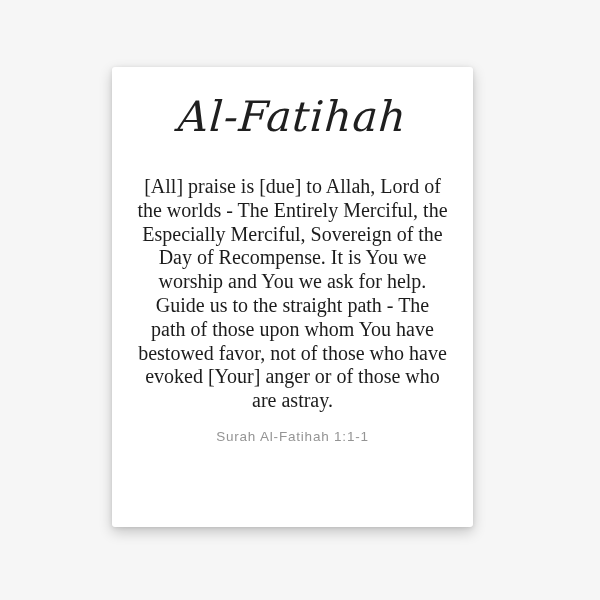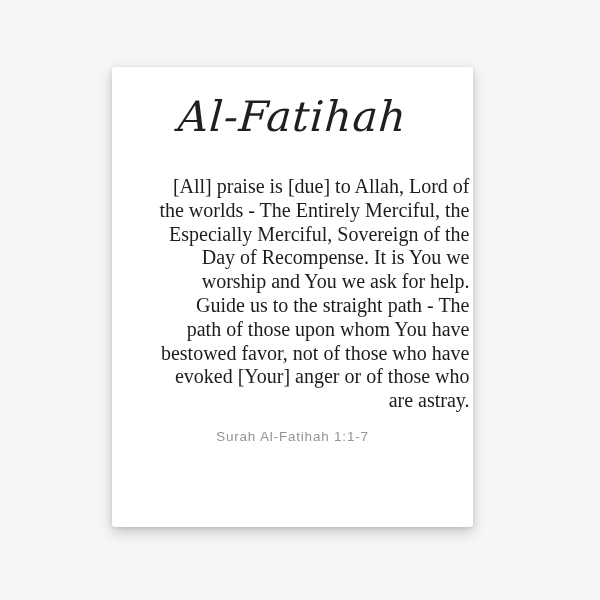--- a/index.html
+++ b/index.html
@@ -47,21 +47,20 @@
     white-space: pre-line;
   }
   .verse-text {
     margin: 24px auto 0 auto;
     width: 354px;
     font-family: "Liberation Serif", serif;
     font-size: 20px;
     line-height: 23.8px;
     color: var(--verse, #1c1c1c);
     white-space: pre-line;
-    text-align: right;
   }
   .surah-reference {
     margin-top: 16px;
     font-size: 13.5px;
     letter-spacing: 0.8px;
     color: var(--muted, #949494);
   }
 </style>
 </head>
 <body>
@@ -72,15 +71,15 @@
     <div class="verse-text">[All] praise is [due] to Allah, Lord of
 the worlds - The Entirely Merciful, the
 Especially Merciful, Sovereign of the
 Day of Recompense. It is You we
 worship and You we ask for help.
 Guide us to the straight path - The
 path of those upon whom You have
 bestowed favor, not of those who have
 evoked [Your] anger or of those who
 are astray.</div>
-    <div class="surah-reference">Surah Al-Fatihah 1:1-7</div>
+    <div class="surah-reference">Surah Al-Fatihah 1:1-1</div>
   </div>
 </div>
 
 </body></html>

